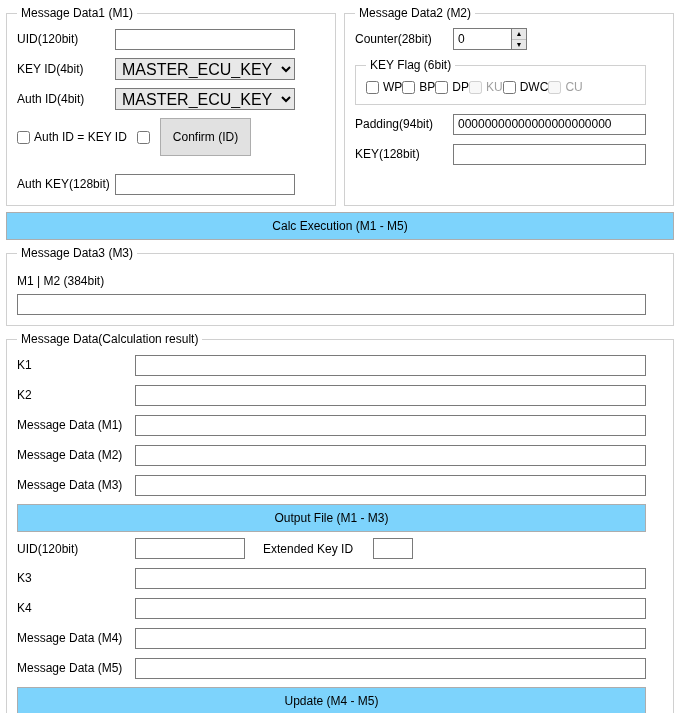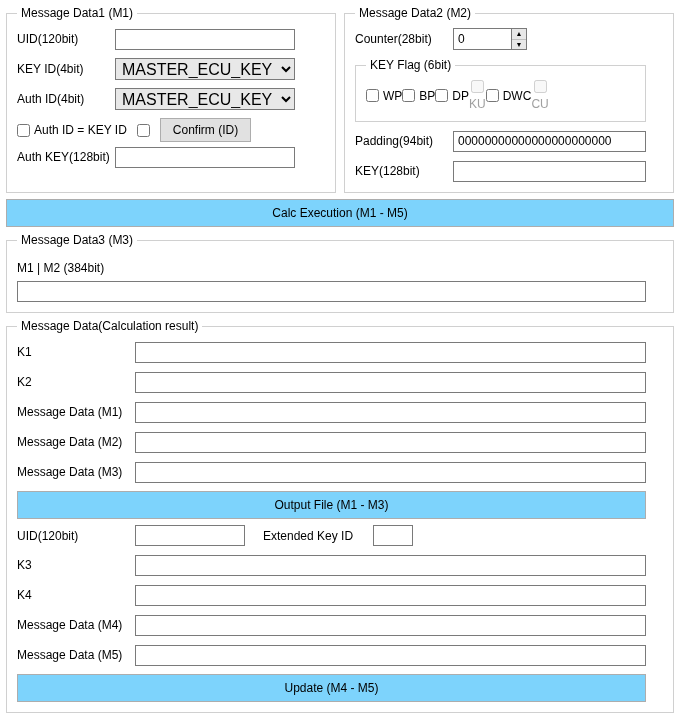--- a/index.html
+++ b/index.html
@@ -62,35 +62,35 @@
     font-family: inherit;
     font-size: 16px;
     padding: 1px 2px;
   }
   .w180 { width: 180px; }
   .wfull { flex: 1; }
   .checkbox-row {
     display: flex;
     align-items: center;
     gap: 10px;
-    margin-bottom: 4px;
+    margin-bottom: 17px;
   }
   .cb {
     display: inline-flex;
     align-items: center;
     gap: 4px;
   }
   .cb input[type="checkbox"] {
     width: 13px;
     height: 13px;
     margin: 0;
   }
-  .cb.disabled { color: #a0a0a0; flex-direction: column; }
+  .cb.disabled { color: #a0a0a0; }
   button {
-    height: 24px;
+    height: 38px;
     border: 1px solid #adadad;
     background: #e1e1e1;
     font-family: inherit;
     font-size: 12px;
     padding: 0 12px;
     cursor: pointer;
   }
   button.wide {
     width: 100%;
     height: 28px;

